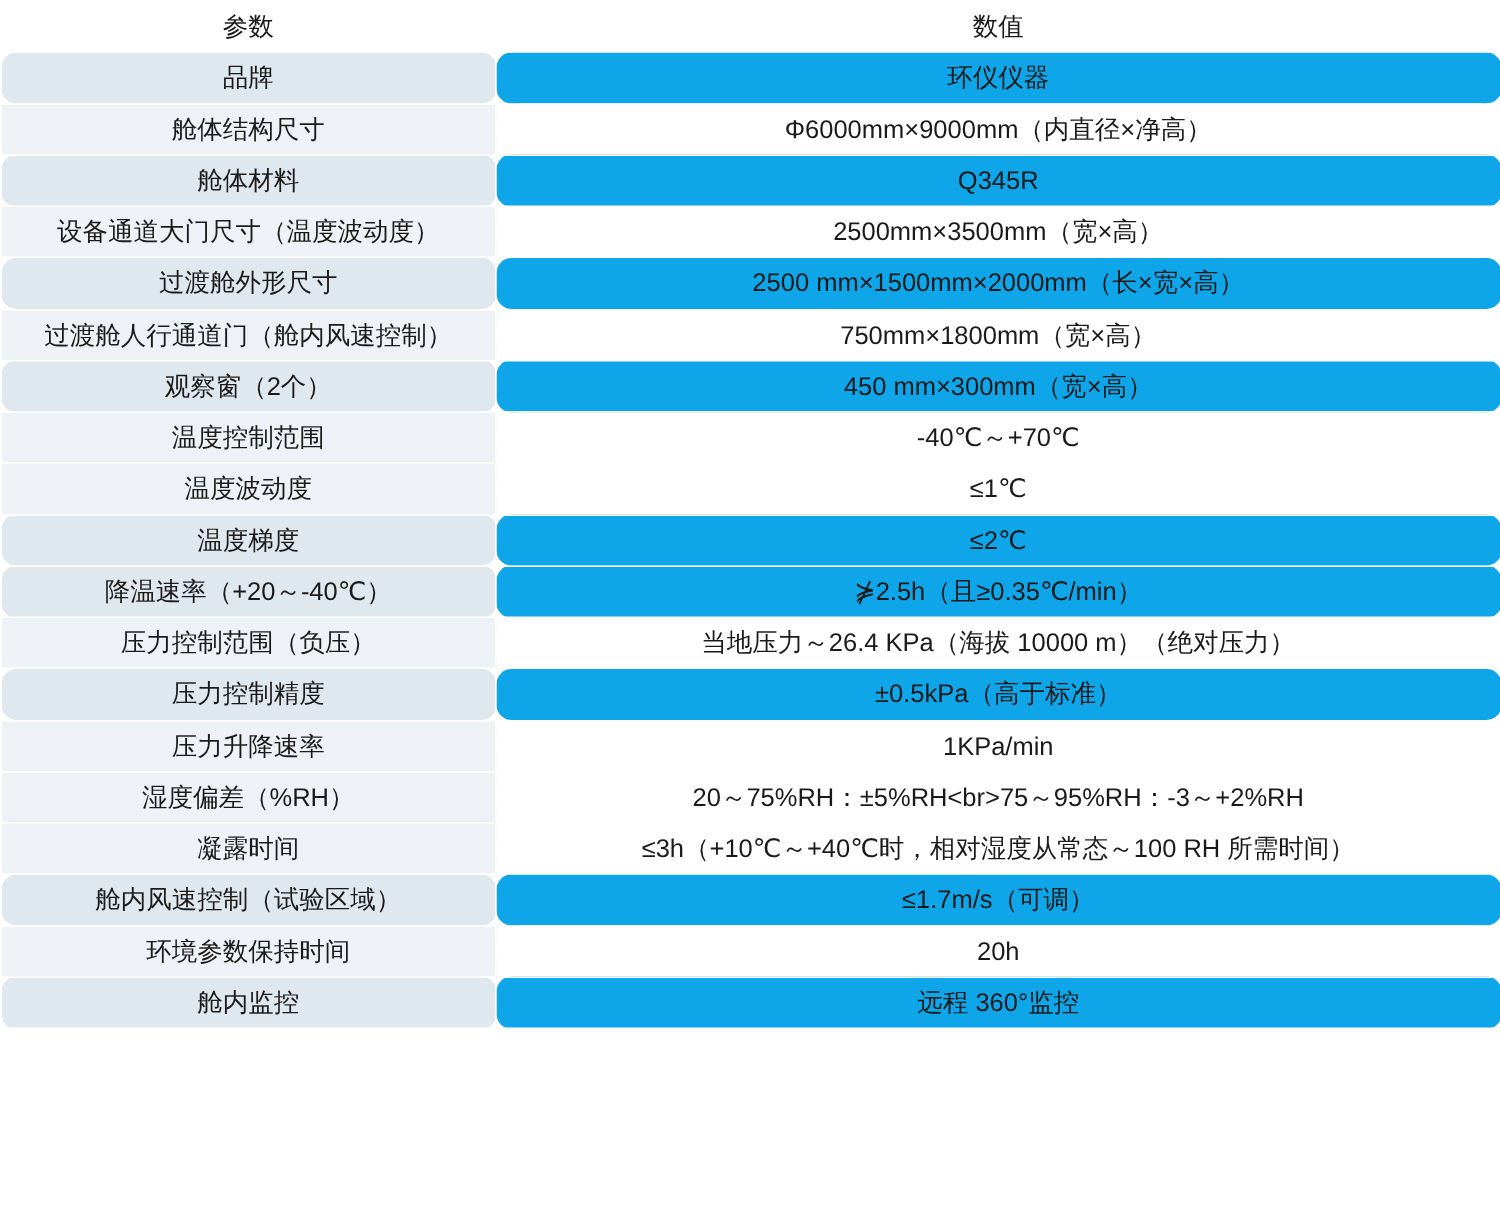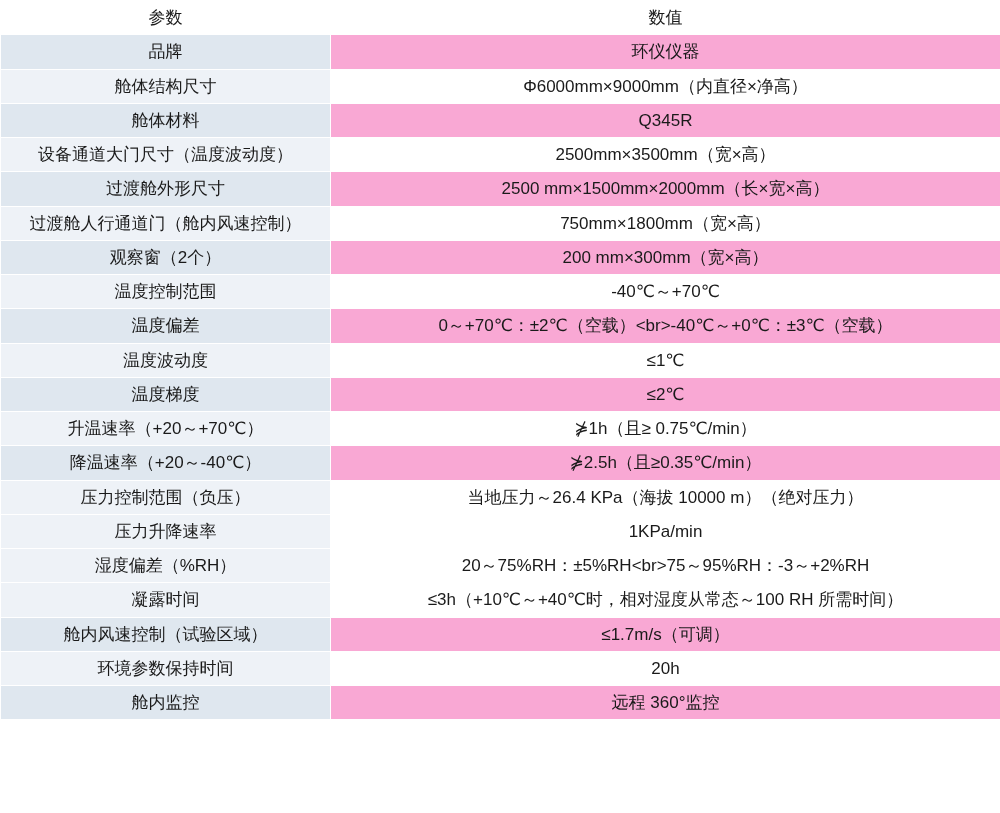--- a/index.html
+++ b/index.html
@@ -25,26 +25,26 @@
     border: 1px solid #ffffff;
     text-align: center;
     vertical-align: middle;
     font-size: 17px;
     line-height: 1.25;
     padding: 6px 8px;
     height: 22px;
     box-sizing: border-box;
     word-break: break-word;
   }
-  .row-a td { background: #eef2f7; }
+  .row-a td { background: #eef2f7; border-radius: 10px; }
   .row-b td { background: #ffffff; }
   .row-a td.cell-param { background: #dfe7ef; }
   .row-b td.cell-param { background: #eef2f7; }
 
-  .row-a td.cell-value { background: #f9a8d4; }
+  .row-a td.cell-value { background: #0ea5e9; }
   .row-b td.cell-value { background: #ffffff; border-radius: 15px; }
 
   .head-row td {
     background: #ffffff;
     font-size: 17px;
   }
   .head-row td.cell-param { background: #ffffff; }
 </style>
 </head>
 <body>
@@ -78,49 +78,45 @@
       <tr class="row-a">
         <td class="cell-param">过渡舱外形尺寸</td>
         <td class="cell-value">2500 mm×1500mm×2000mm（长×宽×高）</td>
       </tr>
       <tr class="row-b">
         <td class="cell-param">过渡舱人行通道门（舱内风速控制）</td>
         <td class="cell-value">750mm×1800mm（宽×高）</td>
       </tr>
       <tr class="row-a">
         <td class="cell-param">观察窗（2个）</td>
-        <td class="cell-value">200 mm×300mm（宽×高）</td>
+        <td class="cell-value">450 mm×300mm（宽×高）</td>
       </tr>
       <tr class="row-b">
         <td class="cell-param">温度控制范围</td>
         <td class="cell-value">-40℃～+70℃</td>
-      </tr>
-      <tr class="row-a">
-        <td class="cell-param">温度偏差</td>
-        <td class="cell-value">0～+70℃：±2℃（空载）&lt;br&gt;-40℃～+0℃：±3℃（空载）</td>
       </tr>
       <tr class="row-b">
         <td class="cell-param">温度波动度</td>
         <td class="cell-value">≤1℃</td>
       </tr>
       <tr class="row-a">
         <td class="cell-param">温度梯度</td>
         <td class="cell-value">≤2℃</td>
       </tr>
-      <tr class="row-b">
-        <td class="cell-param">升温速率（+20～+70℃）</td>
-        <td class="cell-value">⋡1h（且≥ 0.75℃/min）</td>
-      </tr>
       <tr class="row-a">
         <td class="cell-param">降温速率（+20～-40℃）</td>
         <td class="cell-value">⋡2.5h（且≥0.35℃/min）</td>
       </tr>
       <tr class="row-b">
         <td class="cell-param">压力控制范围（负压）</td>
         <td class="cell-value">当地压力～26.4 KPa（海拔 10000 m）（绝对压力）</td>
+      </tr>
+      <tr class="row-a">
+        <td class="cell-param">压力控制精度</td>
+        <td class="cell-value">±0.5kPa（高于标准）</td>
       </tr>
       <tr class="row-b">
         <td class="cell-param">压力升降速率</td>
         <td class="cell-value">1KPa/min</td>
       </tr>
       <tr class="row-b">
         <td class="cell-param">湿度偏差（%RH）</td>
         <td class="cell-value">20～75%RH：±5%RH&lt;br&gt;75～95%RH：-3～+2%RH</td>
       </tr>
       <tr class="row-b">

